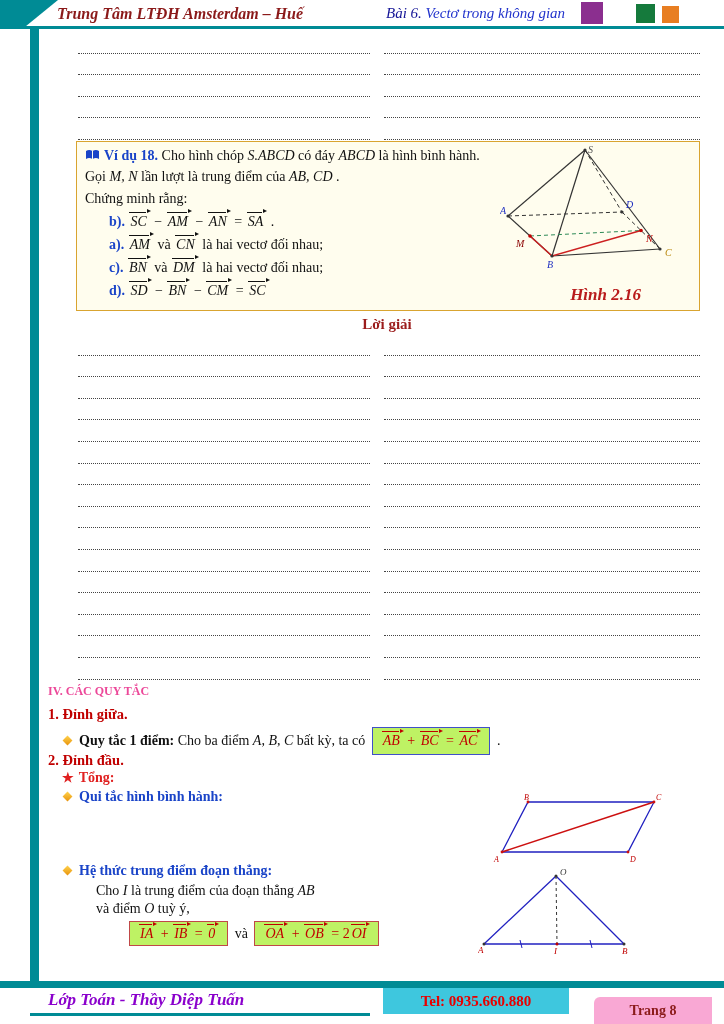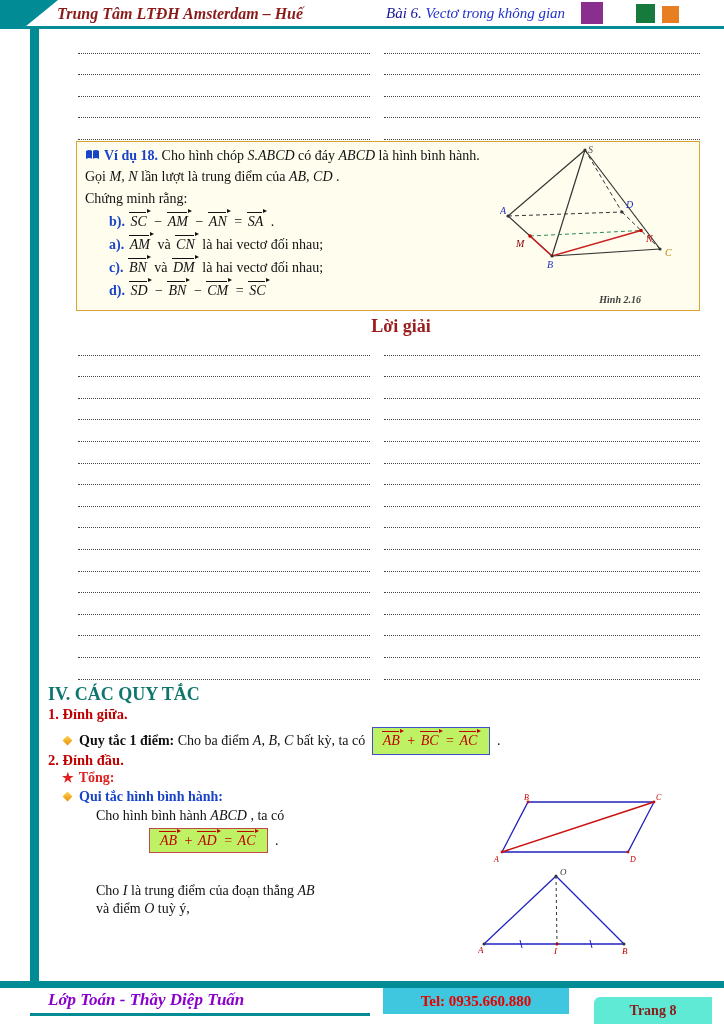--- a/index.html
+++ b/index.html
@@ -33,35 +33,35 @@
   
   .vd-box{position:absolute;left:76px;top:141px;width:624px;height:170px;background:#fffdee;
           border:1px solid #d9a430;box-sizing:border-box;}
   .vd-text{position:absolute;left:8px;top:4px;width:412px;line-height:1.42;}
   .vd-p{margin:0 0 2px 0;}
   .blue-b{color:#1a44c8;font-weight:bold;text-align:center;}
   .m{}
   .vd-item{margin:2px 0 2px 24px;line-height:1.5;}
   .book-ic{display:inline-block;vertical-align:-1px;margin-right:4px;}
   .fig-pyramid{position:absolute;right:4px;top:2px;}
-  .fig-caption{position:absolute;right:58px;bottom:5px;color:#404040;font-style:italic;font-size:10px;font-weight:bold;}
+  .fig-caption{position:absolute;right:58px;bottom:5px;color:#b91c1c;font-style:italic;font-size:17px;font-weight:bold;}
 
   
   .vec{position:relative;display:inline-block;font-style:italic;padding:2px 4px 0 2px;line-height:1.1;}
   .vec::before{content:"";position:absolute;left:1px;right:5px;top:0;border-top:1.2px solid currentColor;}
   .vec::after{content:"";position:absolute;right:0;top:-2.3px;width:0;height:0;
               border-left:4.5px solid currentColor;border-top:2.6px solid transparent;border-bottom:2.6px solid transparent;}
 
   
-  .loigiai{position:absolute;left:90px;top:316px;width:622px;text-align:center;
-           font-weight:bold;font-size:18px;color:#9b1c1c;}
+  .loigiai{position:absolute;left:76px;top:316px;width:622px;text-align:center;
+           font-weight:bold;font-size:15px;color:#9b1c1c;}
 
   
   .abs{position:absolute;}
-  .sec-title{left:48px;top:684px;font-weight:bold;font-size:18px;color:#0f766e;}
+  .sec-title{left:48px;top:684px;font-weight:bold;font-size:12px;color:#ec4899;}
   .sub-red{font-weight:bold;font-size:14.5px;color:#c00000;}
   .sub1{left:48px;top:706px;}
   .sub2{left:48px;top:752px;}
   .rule-line{left:64px;top:727px;width:630px;line-height:1.5;}
   .diamond{display:inline-block;width:7px;height:7px;background:linear-gradient(135deg,#ffd24d,#e8930c);
            transform:rotate(45deg);margin:0 8px 1px 0;}
   .star-line{left:62px;top:770px;color:#e02020;font-weight:bold;}
   .star{color:#e02020;font-size:13px;margin-right:5px;}
   .blue-head{color:#1a44c8;font-weight:bold;}
   .pb-head{left:64px;top:789px;}
@@ -76,21 +76,21 @@
   .fig-pb{position:absolute;left:492px;top:792px;}
   .fig-mid{position:absolute;left:478px;top:866px;}
 
   
   .f-bar{position:absolute;left:0;top:981px;width:724px;height:7px;background:#008b95;}
   .f-left{position:absolute;left:48px;top:990px;font-size:17px;font-weight:bold;font-style:italic;color:#8a00cc;}
   .f-underline{position:absolute;left:30px;top:1013px;width:340px;height:3px;background:#008b95;}
   .tel-block{position:absolute;left:383px;top:988px;width:186px;height:26px;background:#3ec7de;
              display:flex;align-items:center;justify-content:center;}
   .tel-text{color:#e80000;font-weight:bold;font-size:15px;}
-  .trang-tab{position:absolute;left:594px;top:997px;width:118px;height:27px;background:#5eead4;
+  .trang-tab{position:absolute;left:594px;top:997px;width:118px;height:27px;background:#f9a8d4;
              display:flex;align-items:center;justify-content:center;border-top-left-radius:6px;}
   .trang-text{color:#8b1a1a;font-weight:bold;font-size:14px;}
 
   svg text{font-family:"Liberation Serif",serif;font-style:italic;}
 </style>
 </head>
 <body>
 
 <div class="page">
 
@@ -265,45 +265,47 @@
 
   <div class="abs sub-red sub2">2. Đỉnh đầu.</div>
 
   <div class="abs star-line">
     <span class="star">★</span><span>Tổng:</span>
   </div>
 
   <div class="abs pb-head">
     <span class="diamond"></span><span class="blue-head">Qui tắc hình bình hành:</span>
   </div>
-  <div class="abs pb-line">
-    <span>Cho hình bình hành </span><i class="m">ABCD</i><span> , ta có</span>
-  </div>
-  <div class="abs pb-formula">
-    <span class="fbox redb"><span class="vec">AB</span><span> + </span><span class="vec">AD</span><span> = </span><span class="vec">AC</span></span><span> .</span>
-  </div>
 
   <svg class="fig-pb" width="172" height="72" viewBox="0 0 172 72">
     <polygon points="10,60 36,10 162,10 136,60" fill="none" stroke="#2020c0" stroke-width="1.3"></polygon>
     <line x1="10" y1="60" x2="162" y2="10" stroke="#cc1010" stroke-width="1.6"></line>
     <circle cx="10" cy="60" r="1.4" fill="#cc1010"></circle>
       <circle cx="36" cy="10" r="1.4" fill="#cc1010"></circle>
     <circle cx="162" cy="10" r="1.4" fill="#cc1010"></circle>
       <circle cx="136" cy="60" r="1.4" fill="#cc1010"></circle>
     <text x="2" y="70" font-size="8" fill="#c00000">A</text>
     <text x="32" y="8" font-size="8" fill="#c00000">B</text>
     <text x="164" y="8" font-size="8" fill="#c00000">C</text>
     <text x="138" y="70" font-size="8" fill="#c00000">D</text>
   </svg>
 
+  <div class="abs mid-head">
+    <span class="diamond"></span><span class="blue-head">Hệ thức trung điểm đoạn thẳng:</span>
+  </div>
   <div class="abs mid-line1">
     <span>Cho </span><i class="m">I</i><span> là trung điểm của đoạn thẳng </span><i class="m">AB</i>
   </div>
   <div class="abs mid-line2">
     <span>và điểm </span><i class="m">O</i><span> tuỳ ý,</span>
+  </div>
+  <div class="abs mid-formulas">
+    <span class="fbox redb"><span class="vec">IA</span><span> + </span><span class="vec">IB</span><span> = </span><span class="vec">0</span></span>
+    <span>và</span>
+    <span class="fbox redb"><span class="vec">OA</span><span> + </span><span class="vec">OB</span><span> = </span><span>2</span><span class="vec">OI</span></span>
   </div>
 
   <svg class="fig-mid" width="152" height="88" viewBox="0 0 152 88">
     <line x1="78" y1="10" x2="6" y2="78" stroke="#2020c0" stroke-width="1.3"></line>
     <line x1="78" y1="10" x2="146" y2="78" stroke="#2020c0" stroke-width="1.3"></line>
     <line x1="6" y1="78" x2="146" y2="78" stroke="#2020c0" stroke-width="1.3"></line>
     <line x1="78" y1="10" x2="79" y2="78" stroke="#333" stroke-width="1" stroke-dasharray="3 3"></line>
     <line x1="42" y1="74" x2="44" y2="82" stroke="#2020c0" stroke-width="1"></line>
     <line x1="112" y1="74" x2="114" y2="82" stroke="#2020c0" stroke-width="1"></line>
     <circle cx="78" cy="10" r="1.5" fill="#333"></circle>

